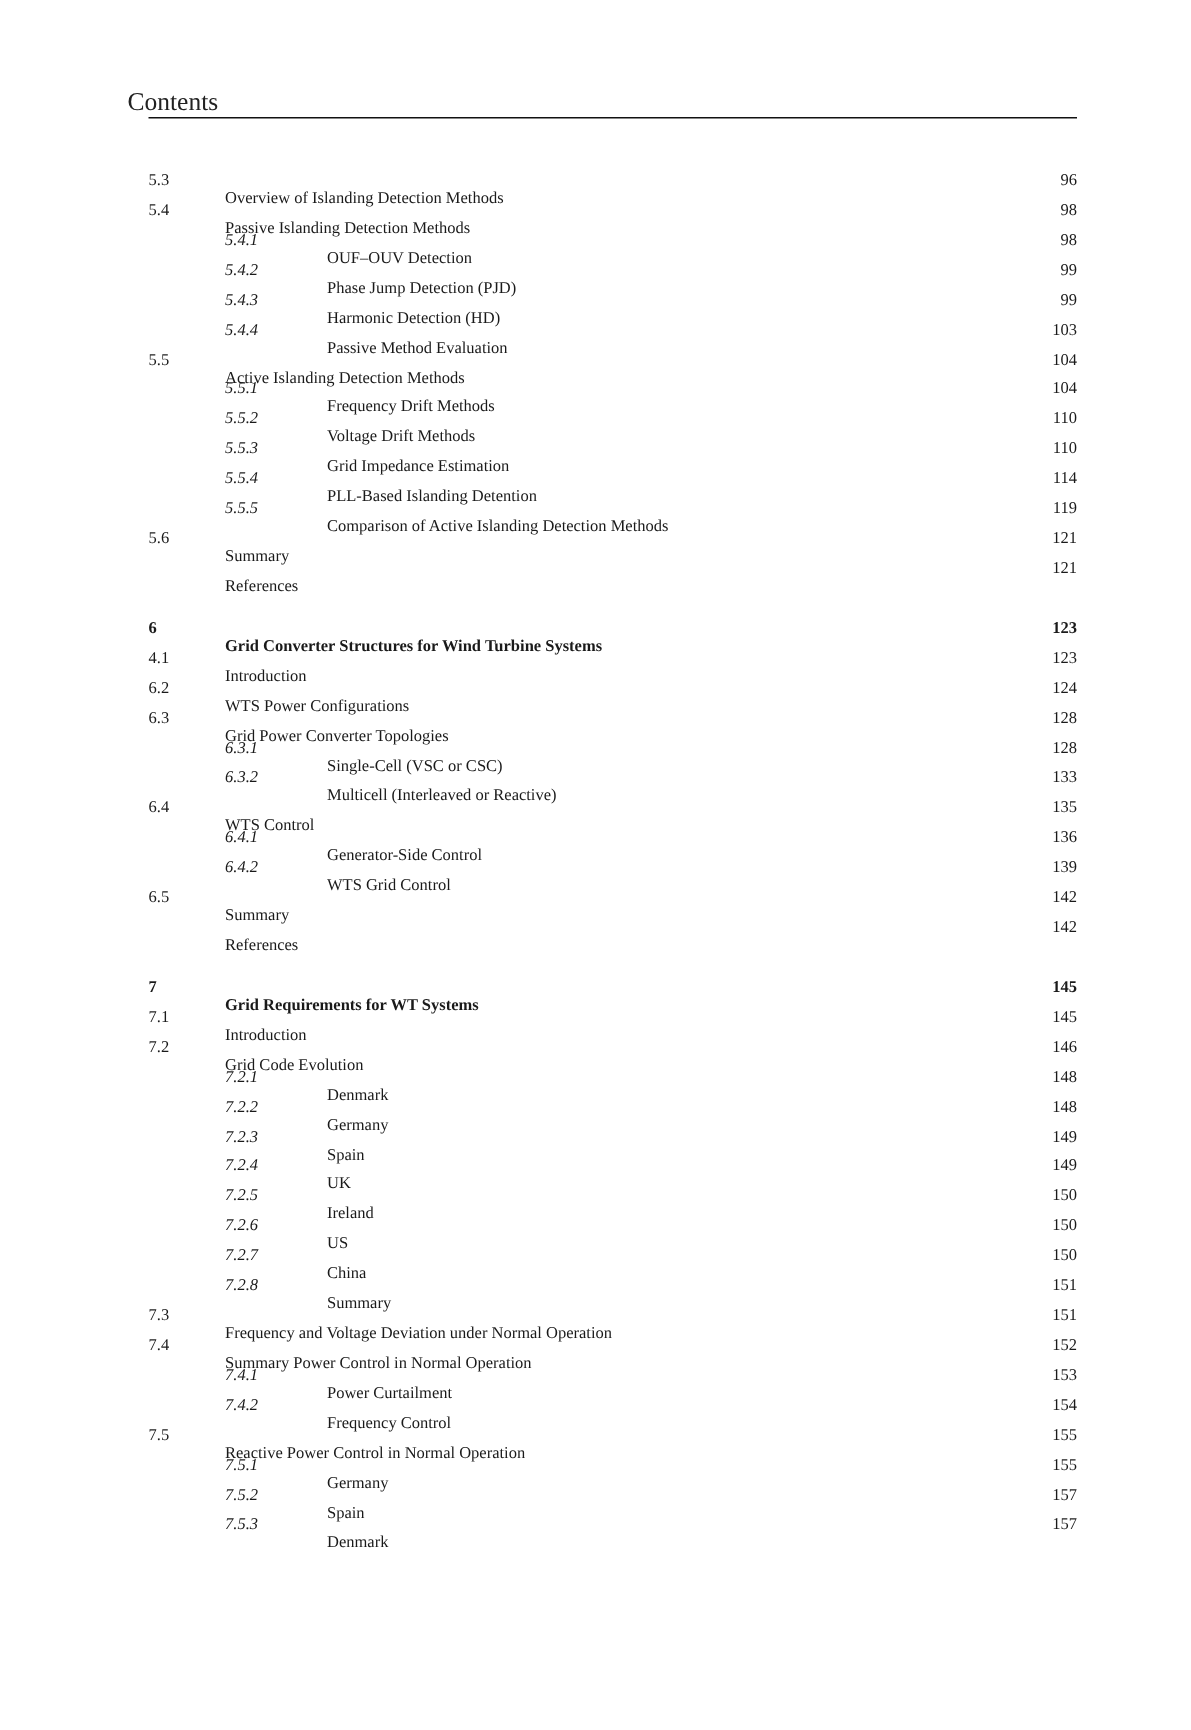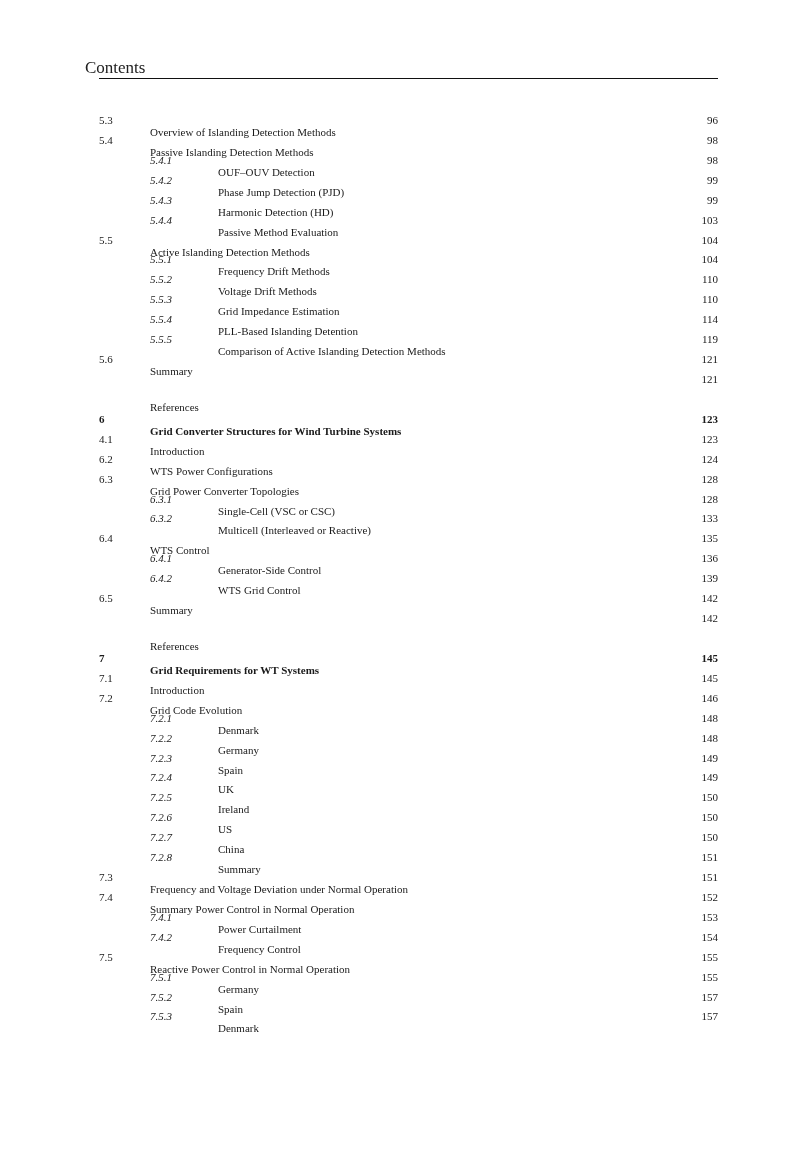--- a/index.html
+++ b/index.html
@@ -67,21 +67,20 @@
       font-style: italic;
     }
     .toc-row.sub .title {
       left: 119px;
     }
     .toc-row.chapter {
       font-weight: bold;
     }
     .toc-row.nonum .title {
       left: 51px;
-      margin-top: 16px;
     }
   </style>
 </head>
 <body>
 
 <div class="running-head">Contents</div>
 <div class="rule"></div>
 
 <div class="toc" id="toc">
     <div class="toc-row">

